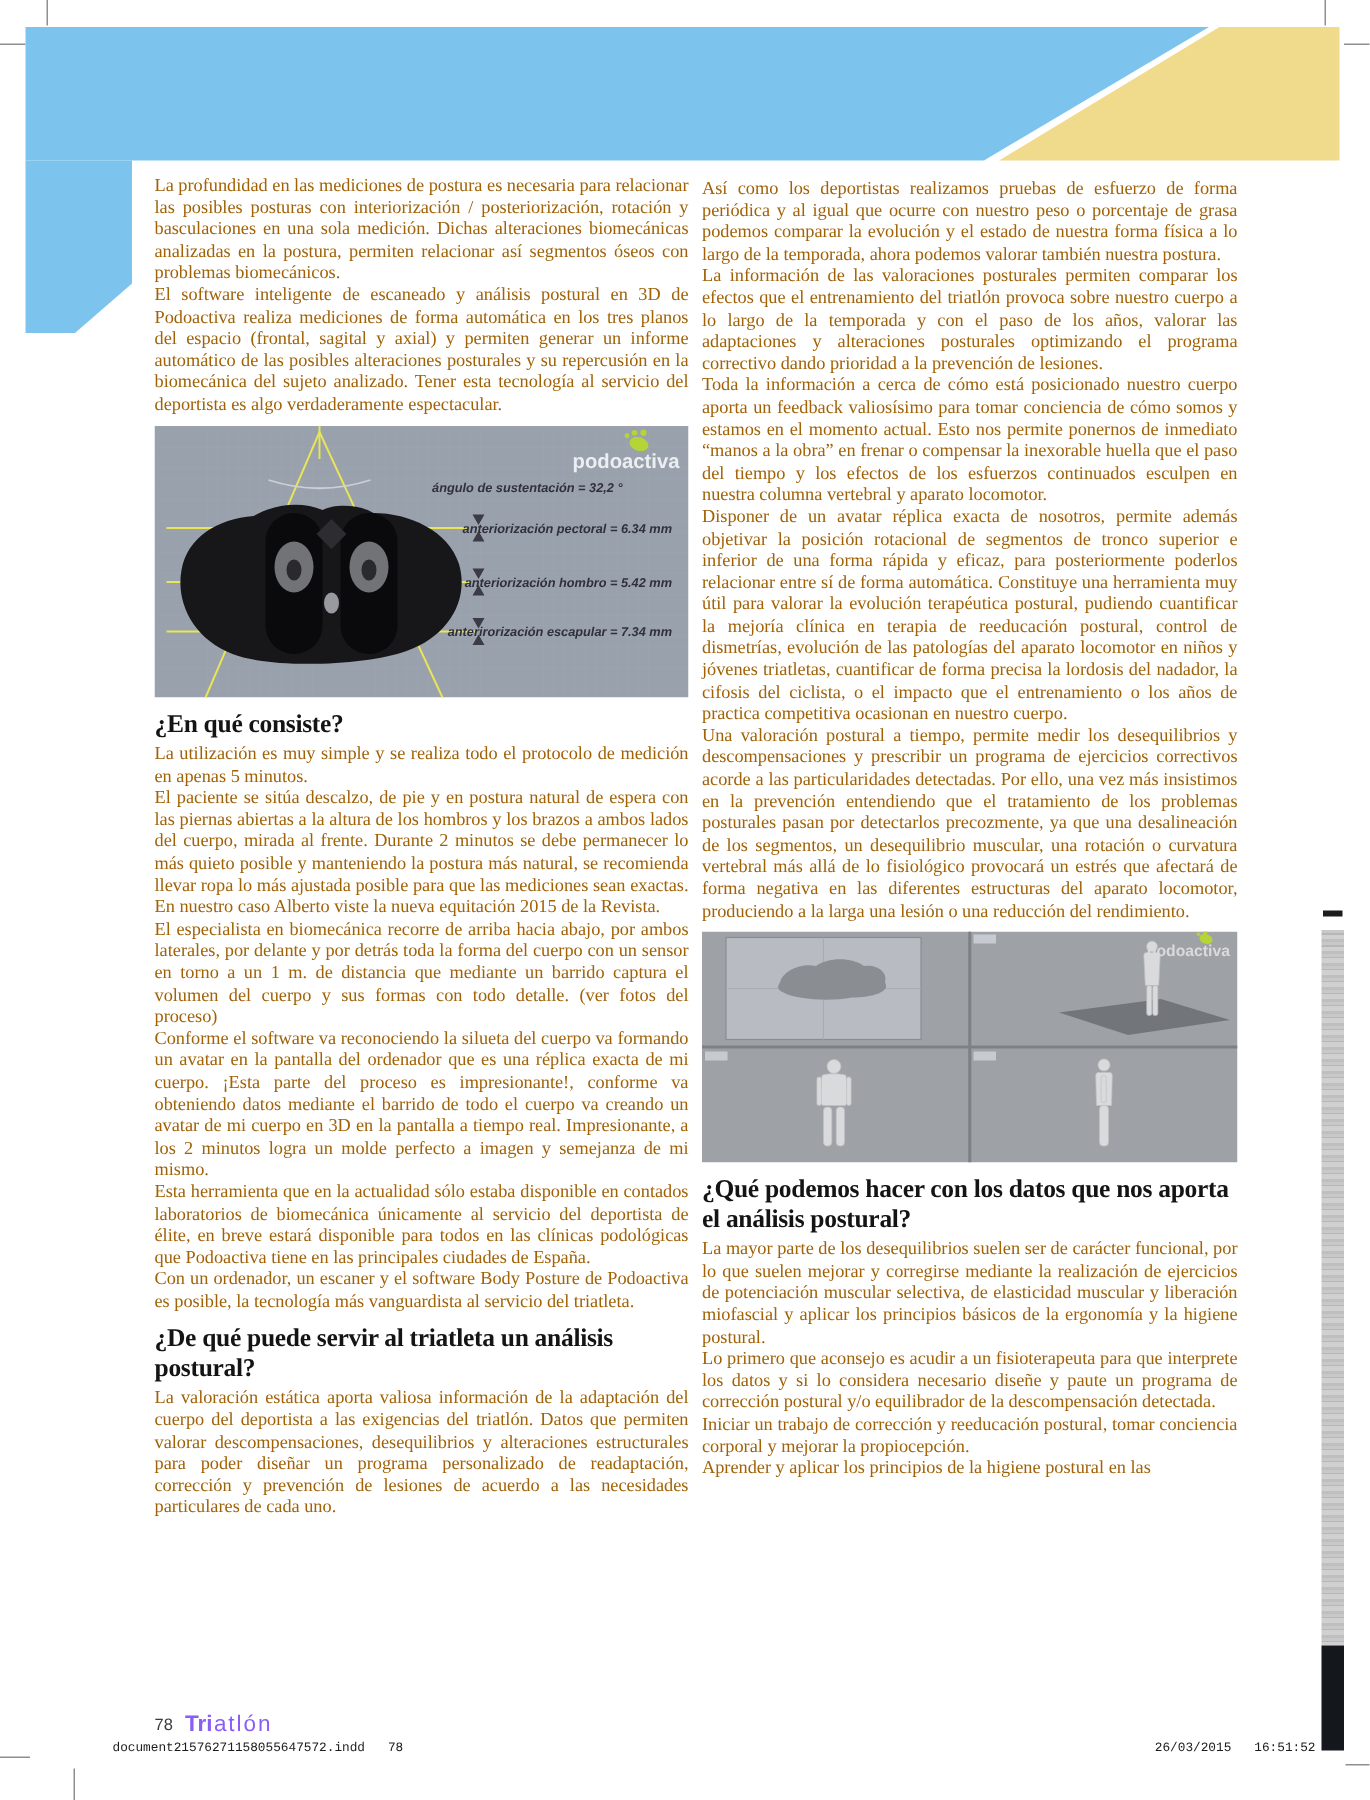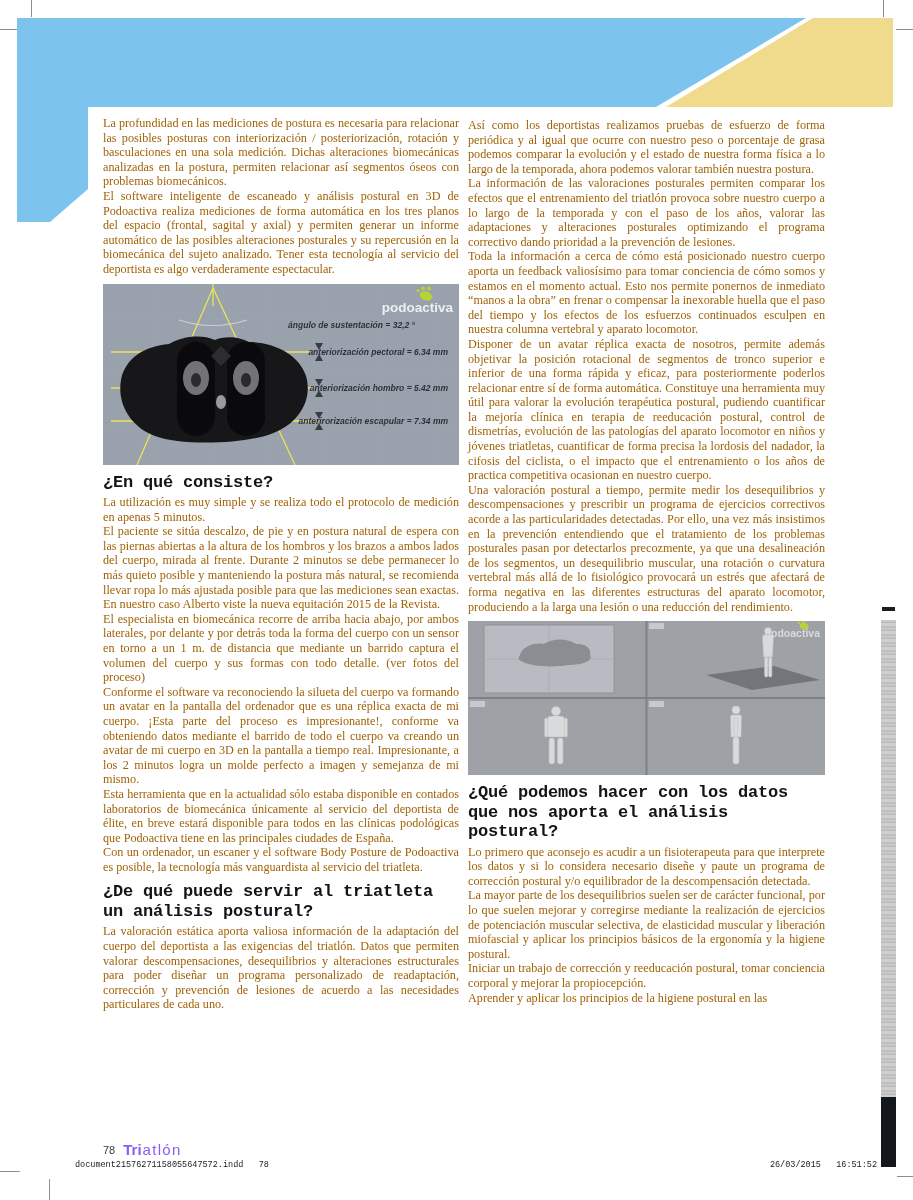--- a/index.html
+++ b/index.html
@@ -8,21 +8,21 @@
     font-family:"Liberation Serif",serif;color:#262224;overflow:hidden;
   }
   .sheet{position:absolute;inset:0}
   .crop{position:absolute;background:#8f8f8f}
   .deco{position:absolute;left:0;top:0;pointer-events:none}
   .col{position:absolute}
   #col-left{left:103px;top:116px;width:356px}
   #col-right{left:468px;top:118px;width:357px}
   .body{margin:0;font-size:12.2px;line-height:14.6px;text-align:justify;color:#a16207}
   .h{
-    font-family:Liberation Mono, monospace;font-weight:700;font-size:17px;
+    font-family:Liberation Serif, serif;font-weight:700;font-size:17px;
     line-height:19.5px;letter-spacing:-0.2px;color:#141414;margin:8px 0 3px;
   }
   figure{margin:0}
   .scan{margin:7px 0 6px;line-height:0}
   .scan svg{display:block}
   .scanlabel{font-family:"Liberation Sans",sans-serif;font-style:italic;font-weight:700;fill:#30303a}
   .brandtext{font-family:"Liberation Sans",sans-serif;font-weight:700}
   .pagefoot{position:absolute;left:103px;top:1141px;display:flex;align-items:center;gap:8px}
   .pn{font-family:"Liberation Sans",sans-serif;font-size:11px;color:#3a3a3a}
   .logo{font-family:"Liberation Sans",sans-serif;font-size:15px;color:#8b5cf6}
@@ -185,22 +185,22 @@
 
         <g fill="#ced2d8" opacity="0.85">
           <rect x="181" y="2" width="15" height="6"></rect>
           <rect x="2" y="80" width="15" height="6"></rect>
           <rect x="181" y="80" width="15" height="6"></rect>
         </g>
       </svg>
     </figure>
 
     <h2 class="h">¿Qué podemos hacer con los datos  que nos aporta el análisis postural?</h2>
+    <p class="body">La mayor parte de los desequilibrios suelen ser de carácter funcional, por lo que suelen mejorar y corregirse mediante la realización de ejercicios de potenciación muscular selectiva, de elasticidad muscular y liberación miofascial y aplicar los principios básicos de la ergonomía y la higiene postural.</p>
     <p class="body">Lo primero que aconsejo es acudir a un fisioterapeuta para que interprete los datos y si lo considera necesario diseñe y paute un programa de corrección postural y/o equilibrador de la descompensación detectada.</p>
-    <p class="body">La mayor parte de los desequilibrios suelen ser de carácter funcional, por lo que suelen mejorar y corregirse mediante la realización de ejercicios de potenciación muscular selectiva, de elasticidad muscular y liberación miofascial y aplicar los principios básicos de la ergonomía y la higiene postural.</p>
 
     <p class="body">Iniciar un trabajo de corrección y reeducación postural, tomar conciencia corporal y mejorar la propiocepción.</p>
     <p class="body">Aprender  y aplicar  los principios de la higiene postural en las</p>
   </div>
 
   <div class="strip"></div>
   <div class="strip-black"></div>
   <div class="strip-dash"></div>
 
   <div class="pagefoot">

